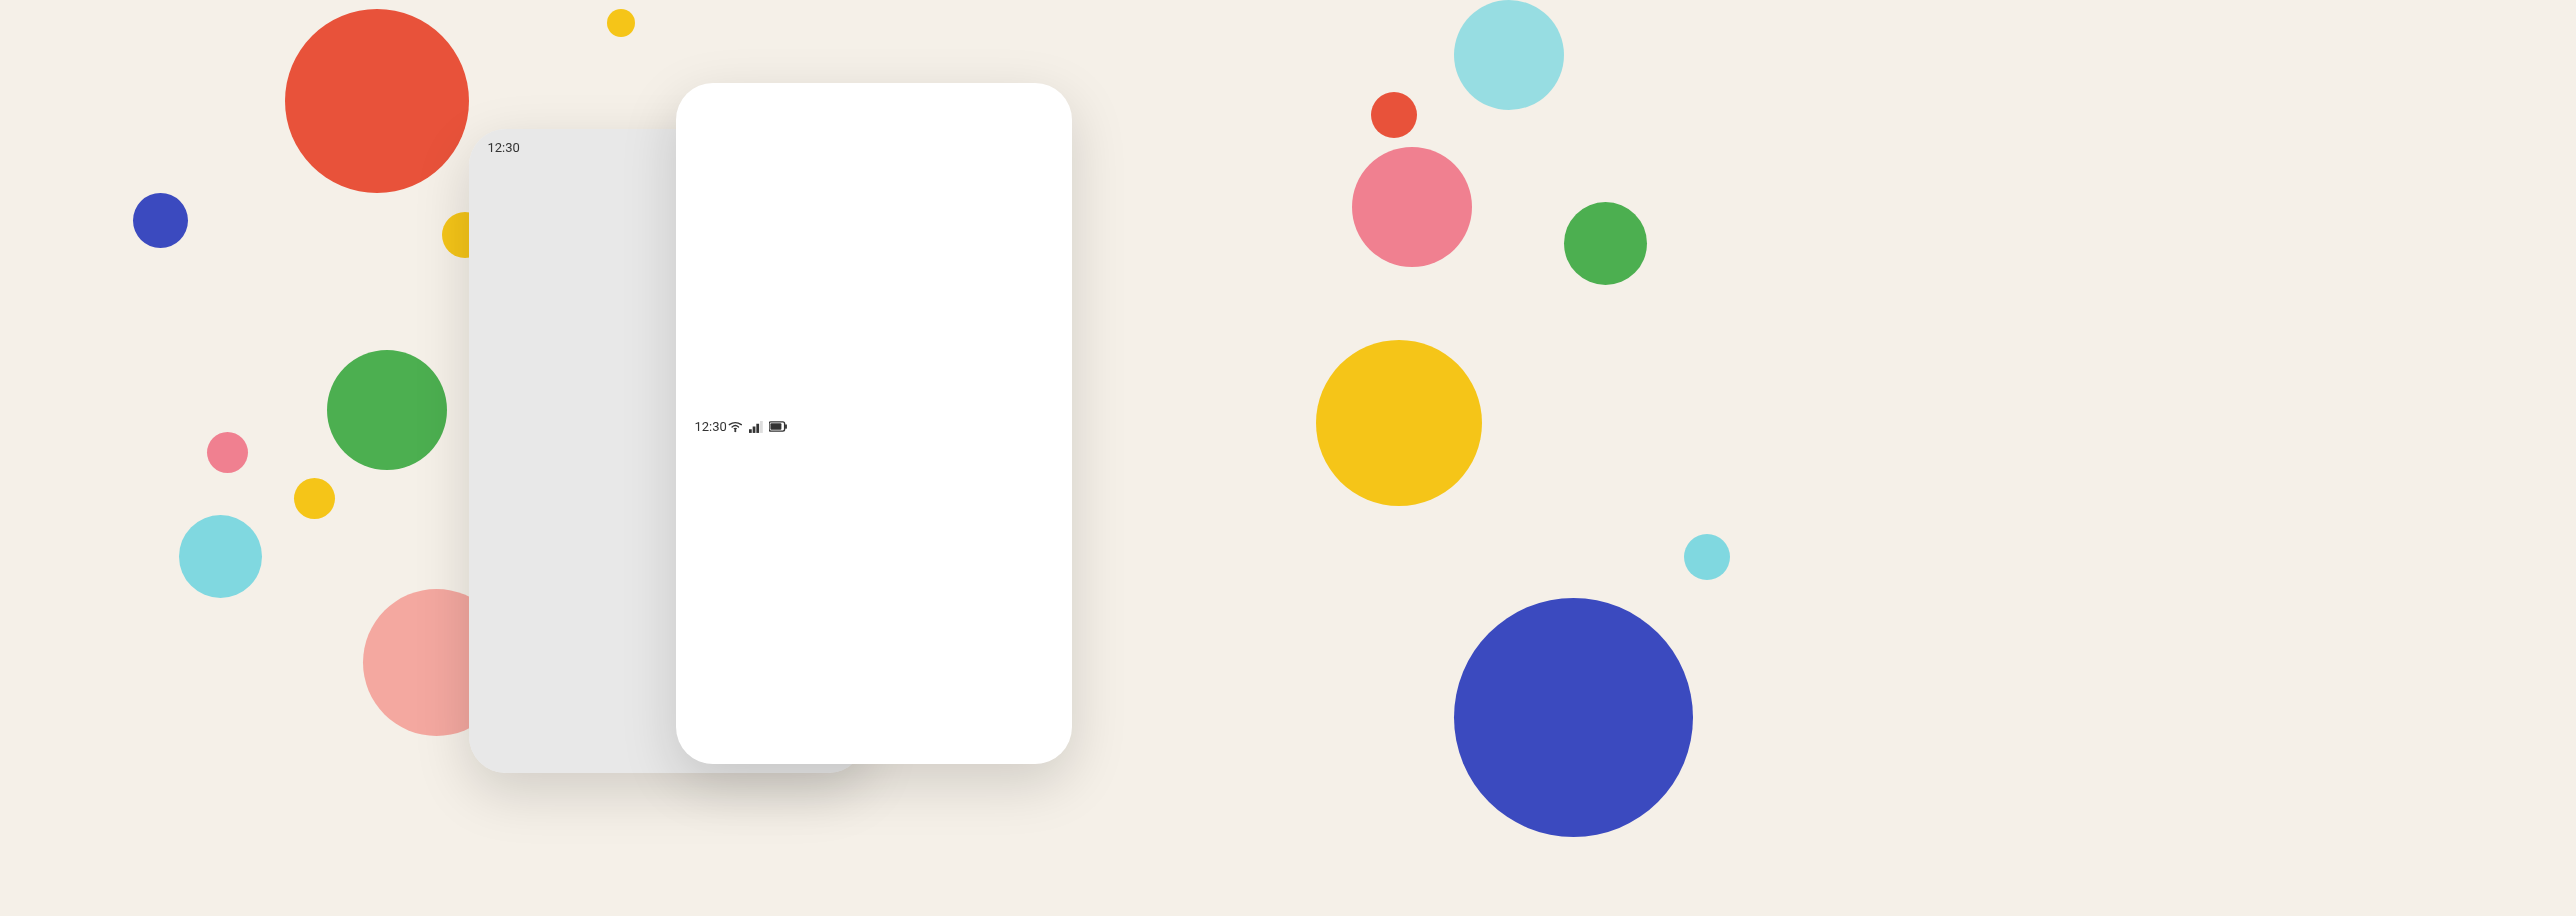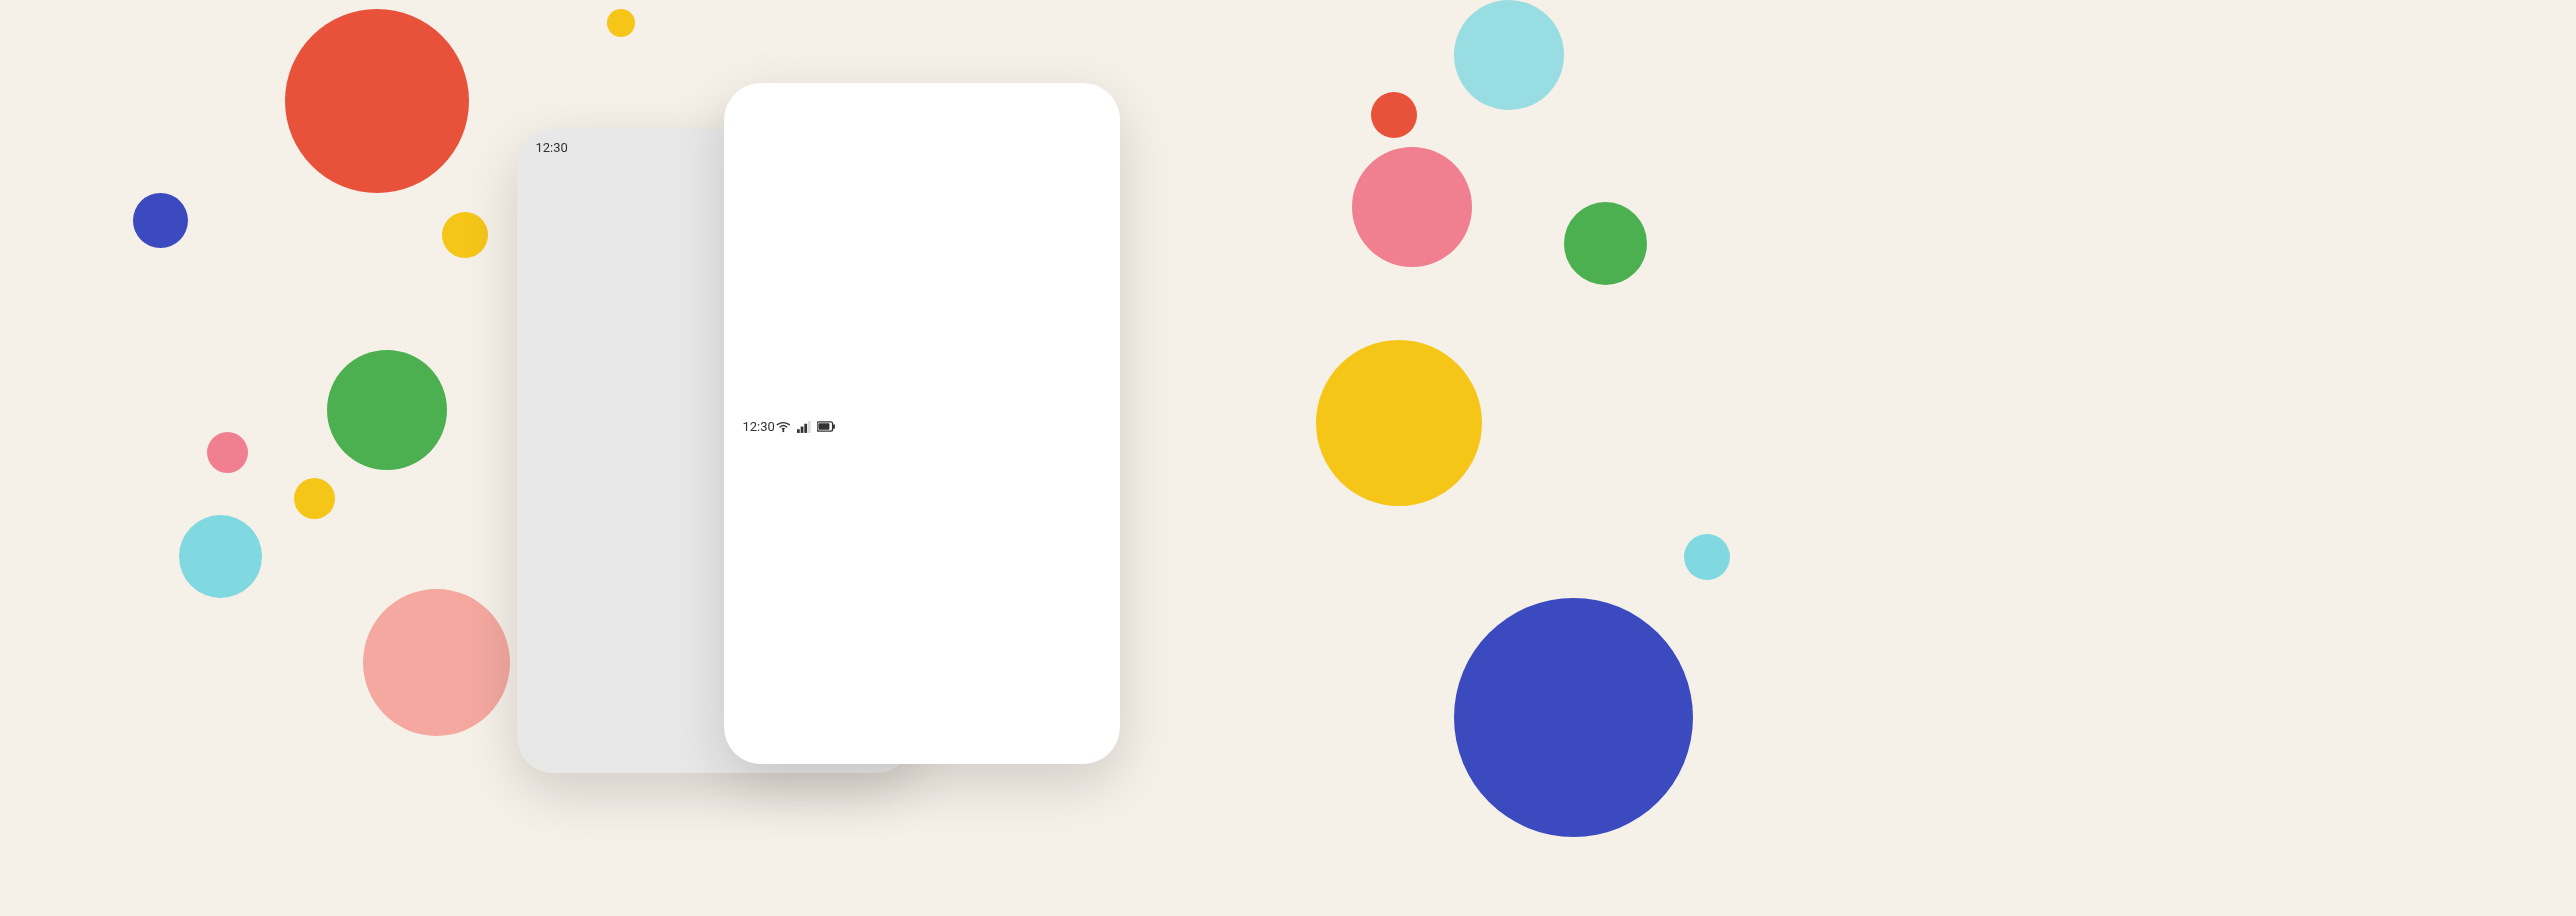--- a/index.html
+++ b/index.html
@@ -19,21 +19,20 @@
       border-radius: 50%;
     }
 
     
     .phone-mockup {
       position: absolute;
       background: white;
       border-radius: 37px;
       overflow: hidden;
       box-shadow: 0 18.4px 55px rgba(0,0,0,0.15);
-      margin-left: 48px;
     }
 
     
     .phone-left {
       width: 396px;
       height: 644px;
       top: 129px;
       left: 469px;
       background: #f0f0f0;
       z-index: 2;

